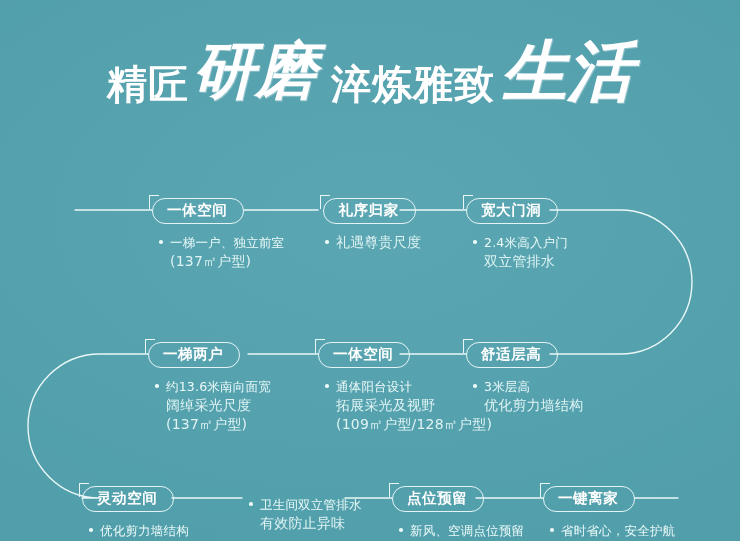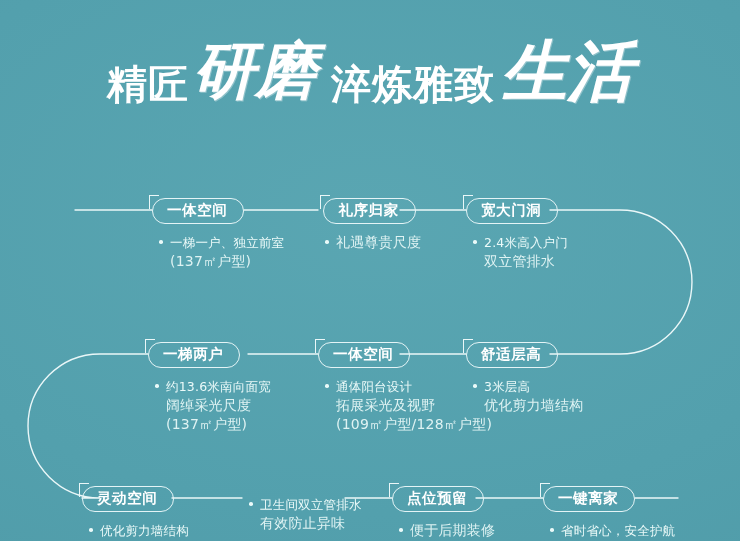--- a/index.html
+++ b/index.html
@@ -268,20 +268,21 @@
         <span class="sub">有效防止异味</span>
       </li>
     </ul>
   </div>
 
   <div class="node" style="left:392px; top:486px;">
     <div class="chip">点位预留</div>
     <ul class="bullets">
       <li>
         <span class="dot"></span>
+        <span>新风、空调点位预留</span>
         <span class="sub">便于后期装修</span>
       </li>
     </ul>
   </div>
 
   <div class="node" style="left:543px; top:486px;">
     <div class="chip">一键离家</div>
     <ul class="bullets">
       <li>
         <span class="dot"></span>

